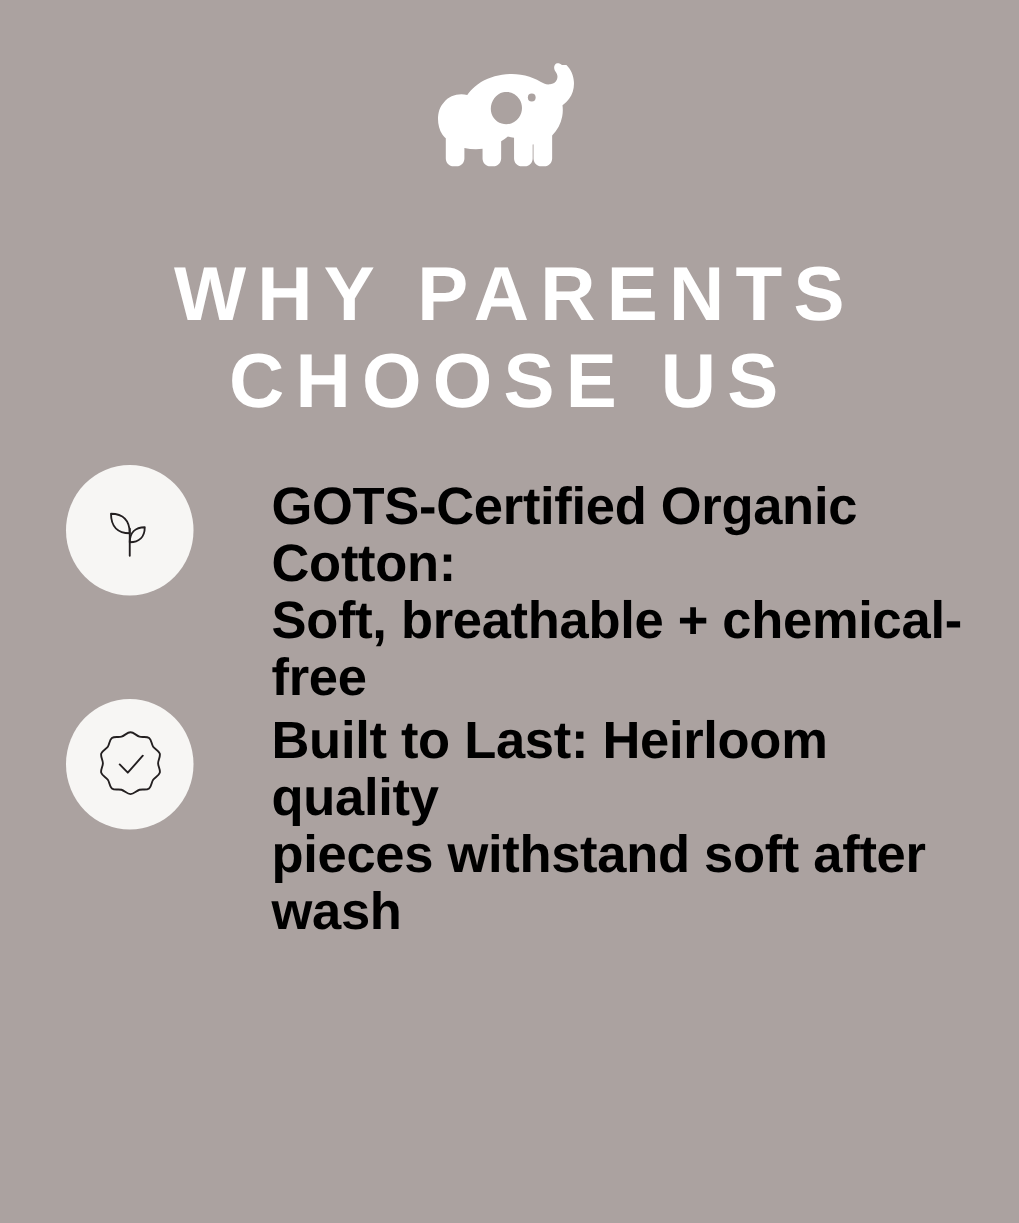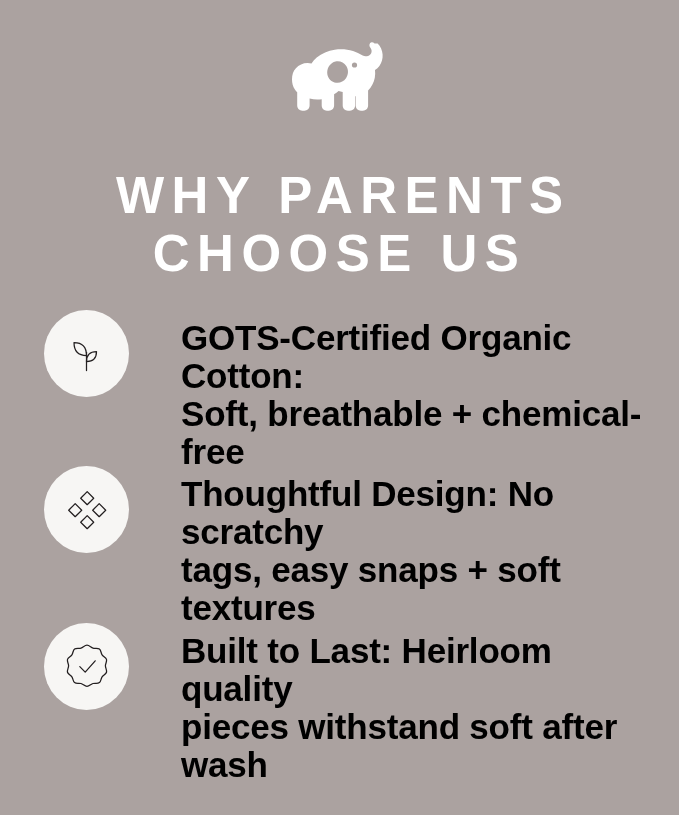--- a/index.html
+++ b/index.html
@@ -128,36 +128,20 @@
               <path d="M21.5 23.5 C13.5 23.5 9 19 9 10.5 C17 10.5 21.5 15 21.5 23.5 Z"></path>
               <path d="M21.5 29.5 C21.5 23.2 25.2 19.5 31.5 19.5 C31.5 25.8 27.8 29.5 21.5 29.5 Z"></path>
             </g>
           </svg>
         </span>
       </div>
       <div class="feature-text">GOTS-Certified Organic Cotton:
 Soft, breathable + chemical-free</div>
     </div>
 
-    <div class="feature-row">
-      <div class="icon-badge">
-        <span>
-          <svg width="44" height="44" viewBox="0 0 44 44" xmlns="http://www.w3.org/2000/svg" aria-hidden="true">
-            <g fill="none" stroke="#231f20" stroke-width="1.25" stroke-linejoin="round">
-              <rect x="17.6" y="5.6" width="9.2" height="9.2" transform="rotate(45 22.2 10.2)"></rect>
-              <rect x="5.6" y="17.6" width="9.2" height="9.2" transform="rotate(45 10.2 22.2)"></rect>
-              <rect x="29.6" y="17.6" width="9.2" height="9.2" transform="rotate(45 34.2 22.2)"></rect>
-              <rect x="17.6" y="29.6" width="9.2" height="9.2" transform="rotate(45 22.2 34.2)"></rect>
-            </g>
-          </svg>
-        </span>
-      </div>
-      <div class="feature-text">Thoughtful Design: No scratchy
-tags, easy snaps + soft textures</div>
-    </div>
 
     <div class="feature-row">
       <div class="icon-badge">
         <span>
           <svg width="48" height="50" viewBox="0 0 48 50" xmlns="http://www.w3.org/2000/svg" aria-hidden="true">
             <g fill="none" stroke="#231f20" stroke-width="1.25" stroke-linecap="round" stroke-linejoin="round">
               <path d="M24 3.2
                        c2.2 0 4.0 2.3 6.0 2.9 2.1 0.6 4.7-0.4 6.4 0.9 1.7 1.3 1.5 4.1 2.7 5.8 1.2 1.7 3.8 2.6 4.4 4.6 0.6 2.0-1.1 4.2-1.1 6.4 0 2.2 1.7 4.4 1.1 6.4-0.6 2.0-3.2 2.9-4.4 4.6-1.2 1.7-1.0 4.5-2.7 5.8-1.7 1.3-4.3 0.3-6.4 0.9-2.0 0.6-3.8 2.9-6.0 2.9-2.2 0-4.0-2.3-6.0-2.9-2.1-0.6-4.7 0.4-6.4-0.9-1.7-1.3-1.5-4.1-2.7-5.8-1.2-1.7-3.8-2.6-4.4-4.6-0.6-2.0 1.1-4.2 1.1-6.4 0-2.2-1.7-4.4-1.1-6.4 0.6-2.0 3.2-2.9 4.4-4.6 1.2-1.7 1.0-4.5 2.7-5.8 1.7-1.3 4.3-0.3 6.4-0.9 2.0-0.6 3.8-2.9 6.0-2.9 z"></path>
               <path d="M16.8 24.6 L22.2 30.1 L32.2 18.8"></path>
             </g>

